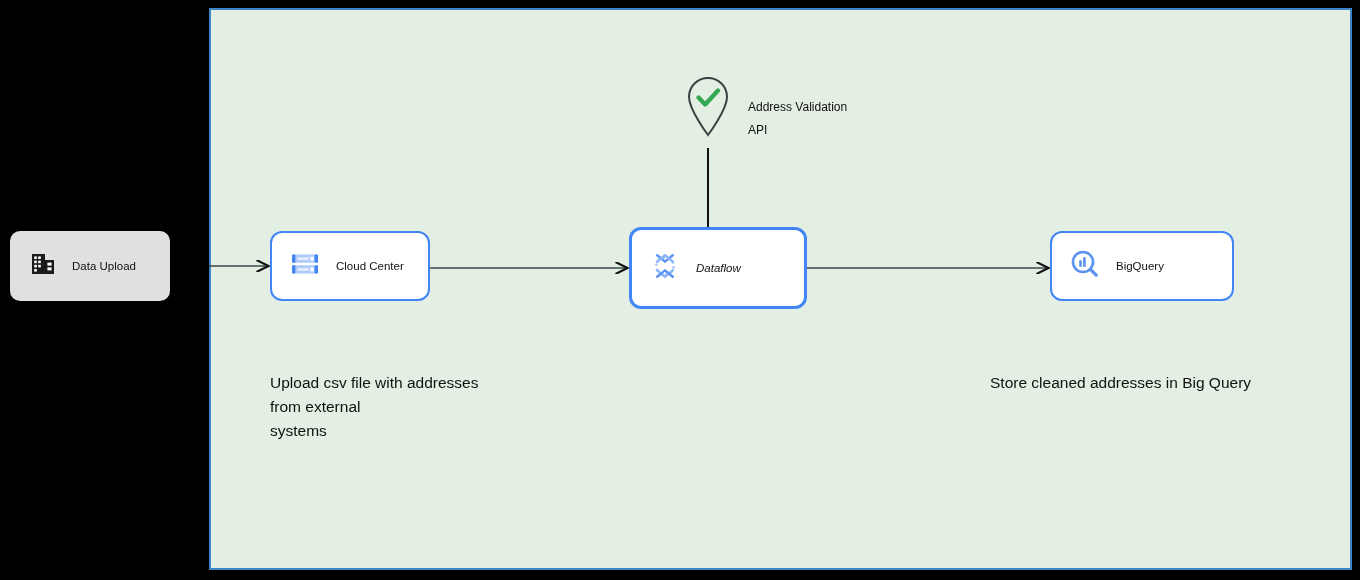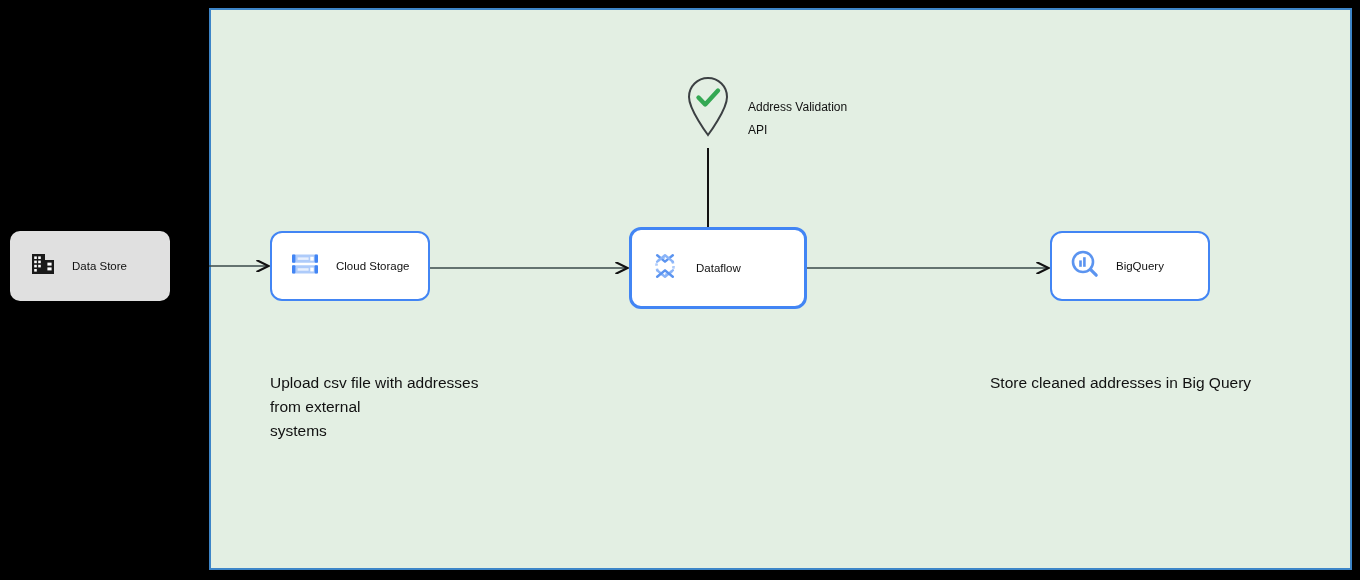--- a/index.html
+++ b/index.html
@@ -55,31 +55,32 @@
     background: #ffffff;
     border: 2px solid #4285f4;
     border-radius: 12px;
     display: flex;
     align-items: center;
     box-sizing: border-box;
     padding-left: 18px;
   }
   .node.selected {
     border-width: 3px;
+    font-style: italic;
   }
   .node .node-label {
     font-size: 11.5px;
     color: #111111;
     margin-left: 16px;
     white-space: nowrap;
   }
 
   #node-cloud-storage { left: 270px; top: 231px; width: 160px; height: 70px; }
   #node-dataflow      { left: 629px; top: 227px; width: 178px; height: 82px; }
-  #node-bigquery      { left: 1050px; top: 231px; width: 160px; height: 70px; }
+  #node-bigquery      { left: 1050px; top: 231px; width: 184px; height: 70px; }
 
   
   .caption {
     position: absolute;
     font-size: 15.5px;
     color: #111111;
     line-height: 24px;
     white-space: pre-line;
     margin-top: 40px;
   }
@@ -130,21 +131,21 @@
         <rect x="8.2" y="5.4" width="2.6" height="2.6" fill="#ffffff"></rect>
         <rect x="4.2" y="9.6" width="2.6" height="2.6" fill="#ffffff"></rect>
         <rect x="8.2" y="9.6" width="2.6" height="2.6" fill="#ffffff"></rect>
         <rect x="4.2" y="13.8" width="2.6" height="2.6" fill="#ffffff"></rect>
         <rect x="8.2" y="13.8" width="2.6" height="2.6" fill="#ffffff"></rect>
         <rect x="4.2" y="18" width="2.6" height="2.6" fill="#ffffff"></rect>
         <rect x="17.4" y="11.6" width="4.2" height="3" fill="#ffffff"></rect>
         <rect x="17.4" y="16.4" width="4.2" height="3" fill="#ffffff"></rect>
       </svg>
     </span>
-    <span class="dc-label">Data Store</span>
+    <span class="dc-label">Data Upload</span>
   </div>
 
   <div id="cloud-container"></div>
 
   <svg id="connectors">
     <defs>
       <marker id="openArrow" markerWidth="14" markerHeight="12" refX="12.5" refY="6" orient="auto" markerUnits="userSpaceOnUse">
         <path d="M1,0 L13,6 L1,12" fill="none" stroke="#121212" stroke-width="2.1" stroke-linecap="butt" stroke-linejoin="miter"></path>
       </marker>
     </defs>
@@ -175,21 +176,21 @@
         <rect x="24.6" y="5.5" width="3.4" height="8.2" rx="1" fill="#4285f4"></rect>
         <rect x="7.6" y="8.4" width="11" height="2.5" fill="#e8f0fe"></rect>
         <rect x="20.3" y="7.8" width="3.4" height="3.8" fill="#ffffff"></rect>
         <rect x="2" y="16.3" width="26" height="8.2" rx="1" fill="#aecbfa"></rect>
         <rect x="2" y="16.3" width="3.4" height="8.2" rx="1" fill="#4285f4"></rect>
         <rect x="24.6" y="16.3" width="3.4" height="8.2" rx="1" fill="#4285f4"></rect>
         <rect x="7.6" y="19.2" width="11" height="2.5" fill="#e8f0fe"></rect>
         <rect x="20.3" y="18.6" width="3.4" height="3.8" fill="#ffffff"></rect>
       </svg>
     </span>
-    <span class="node-label">Cloud Storage</span>
+    <span class="node-label">Cloud Center</span>
   </div>
 
   <div id="node-dataflow" class="node selected">
     <span class="node-icon">
       <svg width="30" height="30" viewBox="0 0 30 30">
         <circle cx="15" cy="15" r="8.6" fill="none" stroke="#aecbfa" stroke-width="2.6" stroke-dasharray="2.6 2.8"></circle>
         <path d="M7.2 4.2 L15 10.6 L22.8 4.2" fill="none" stroke="#5b94f0" stroke-width="2.5" stroke-linecap="round" stroke-linejoin="round"></path>
         <path d="M7.2 10.6 L15 4.2 L22.8 10.6" fill="none" stroke="#8ab4f8" stroke-width="2.5" stroke-linecap="round" stroke-linejoin="round"></path>
         <path d="M7.2 19.4 L15 25.8 L22.8 19.4" fill="none" stroke="#8ab4f8" stroke-width="2.5" stroke-linecap="round" stroke-linejoin="round"></path>
         <path d="M7.2 25.8 L15 19.4 L22.8 25.8" fill="none" stroke="#5b94f0" stroke-width="2.5" stroke-linecap="round" stroke-linejoin="round"></path>

